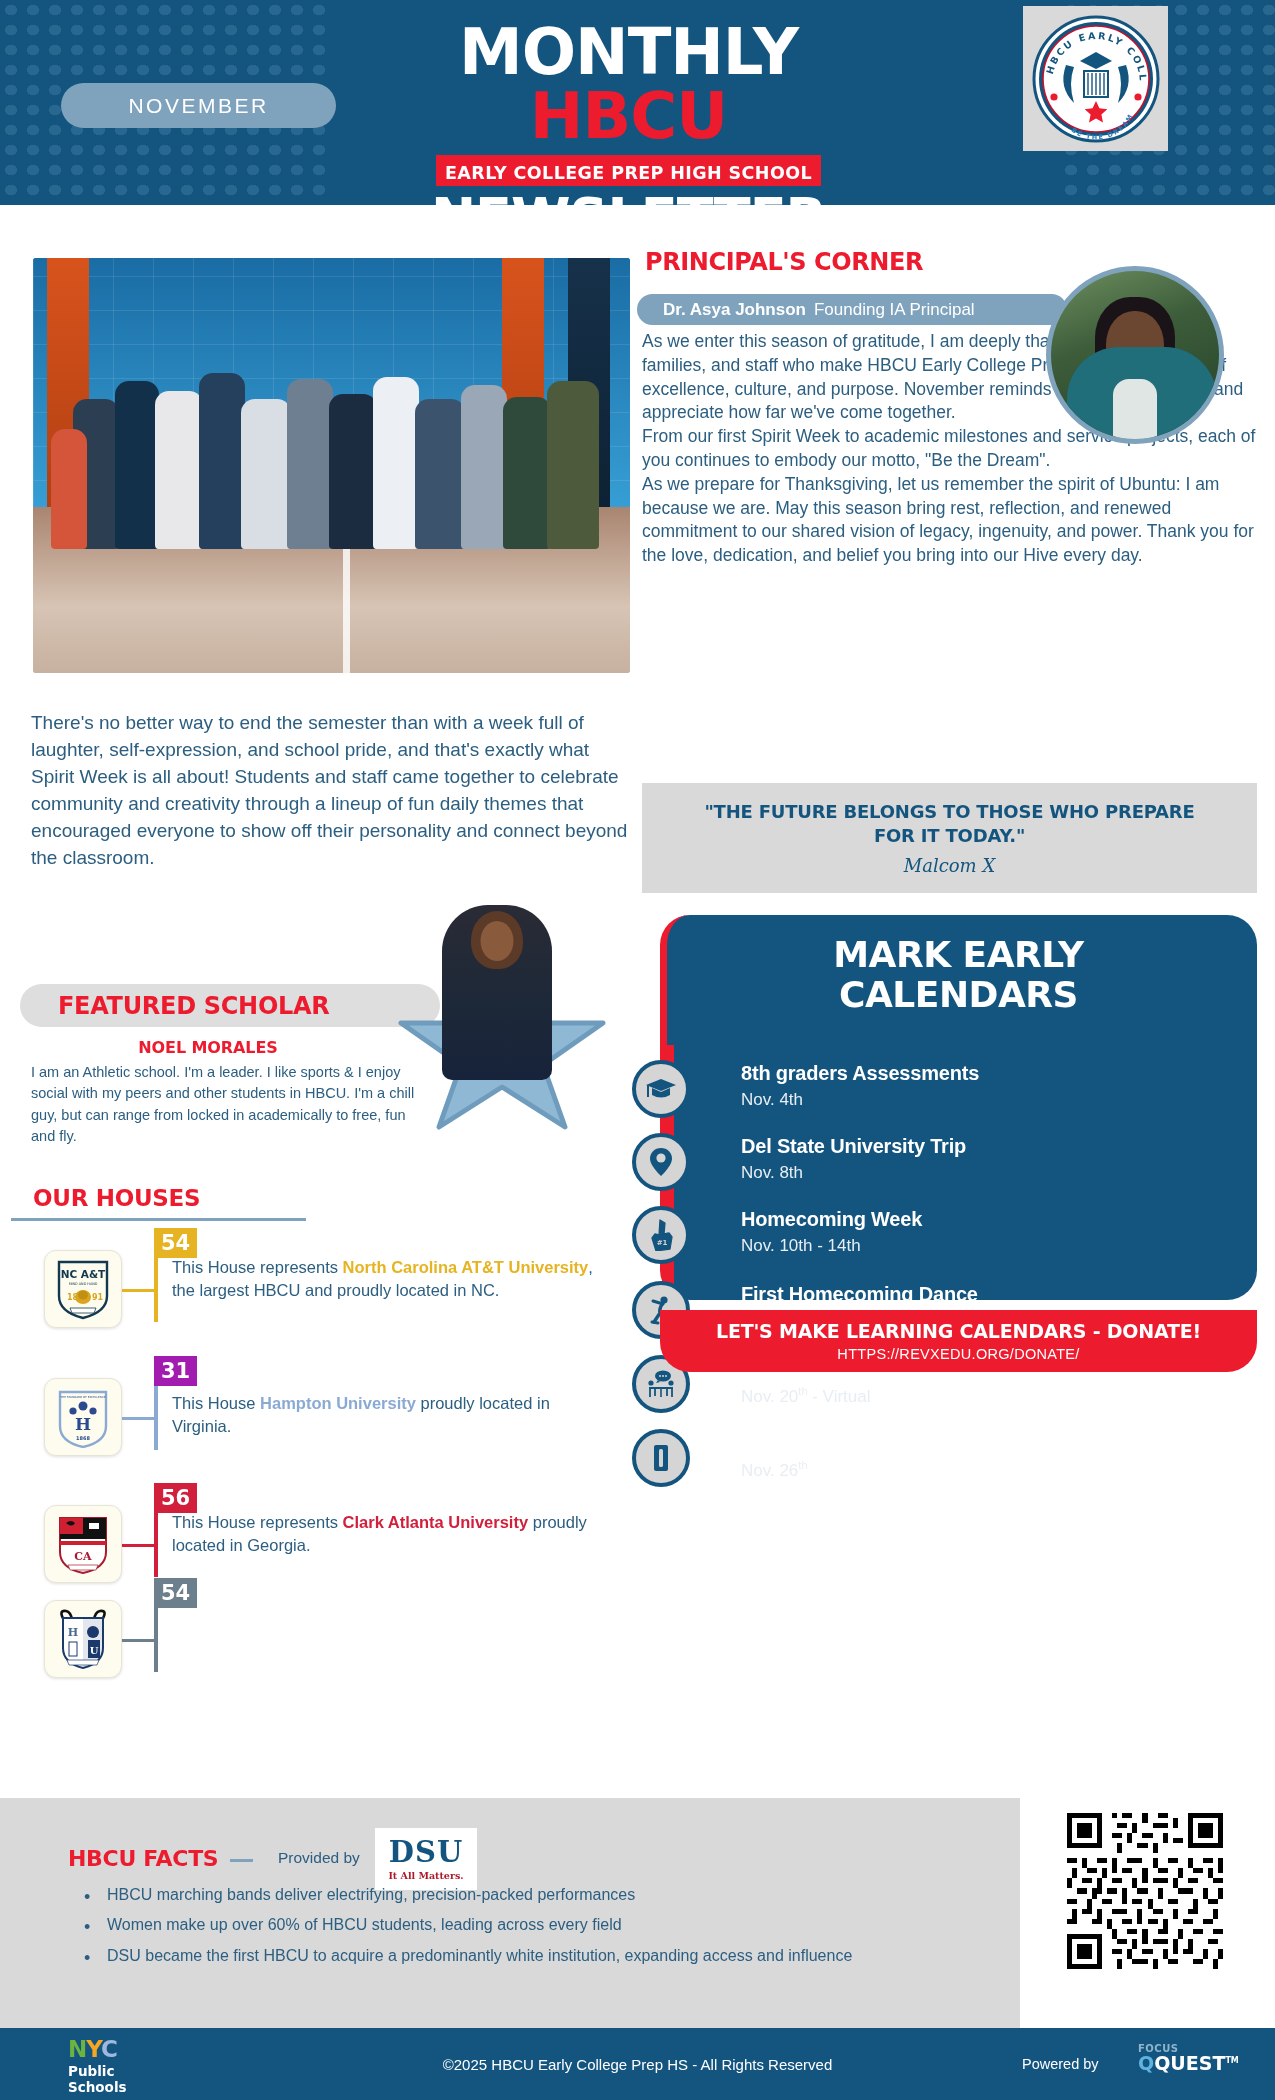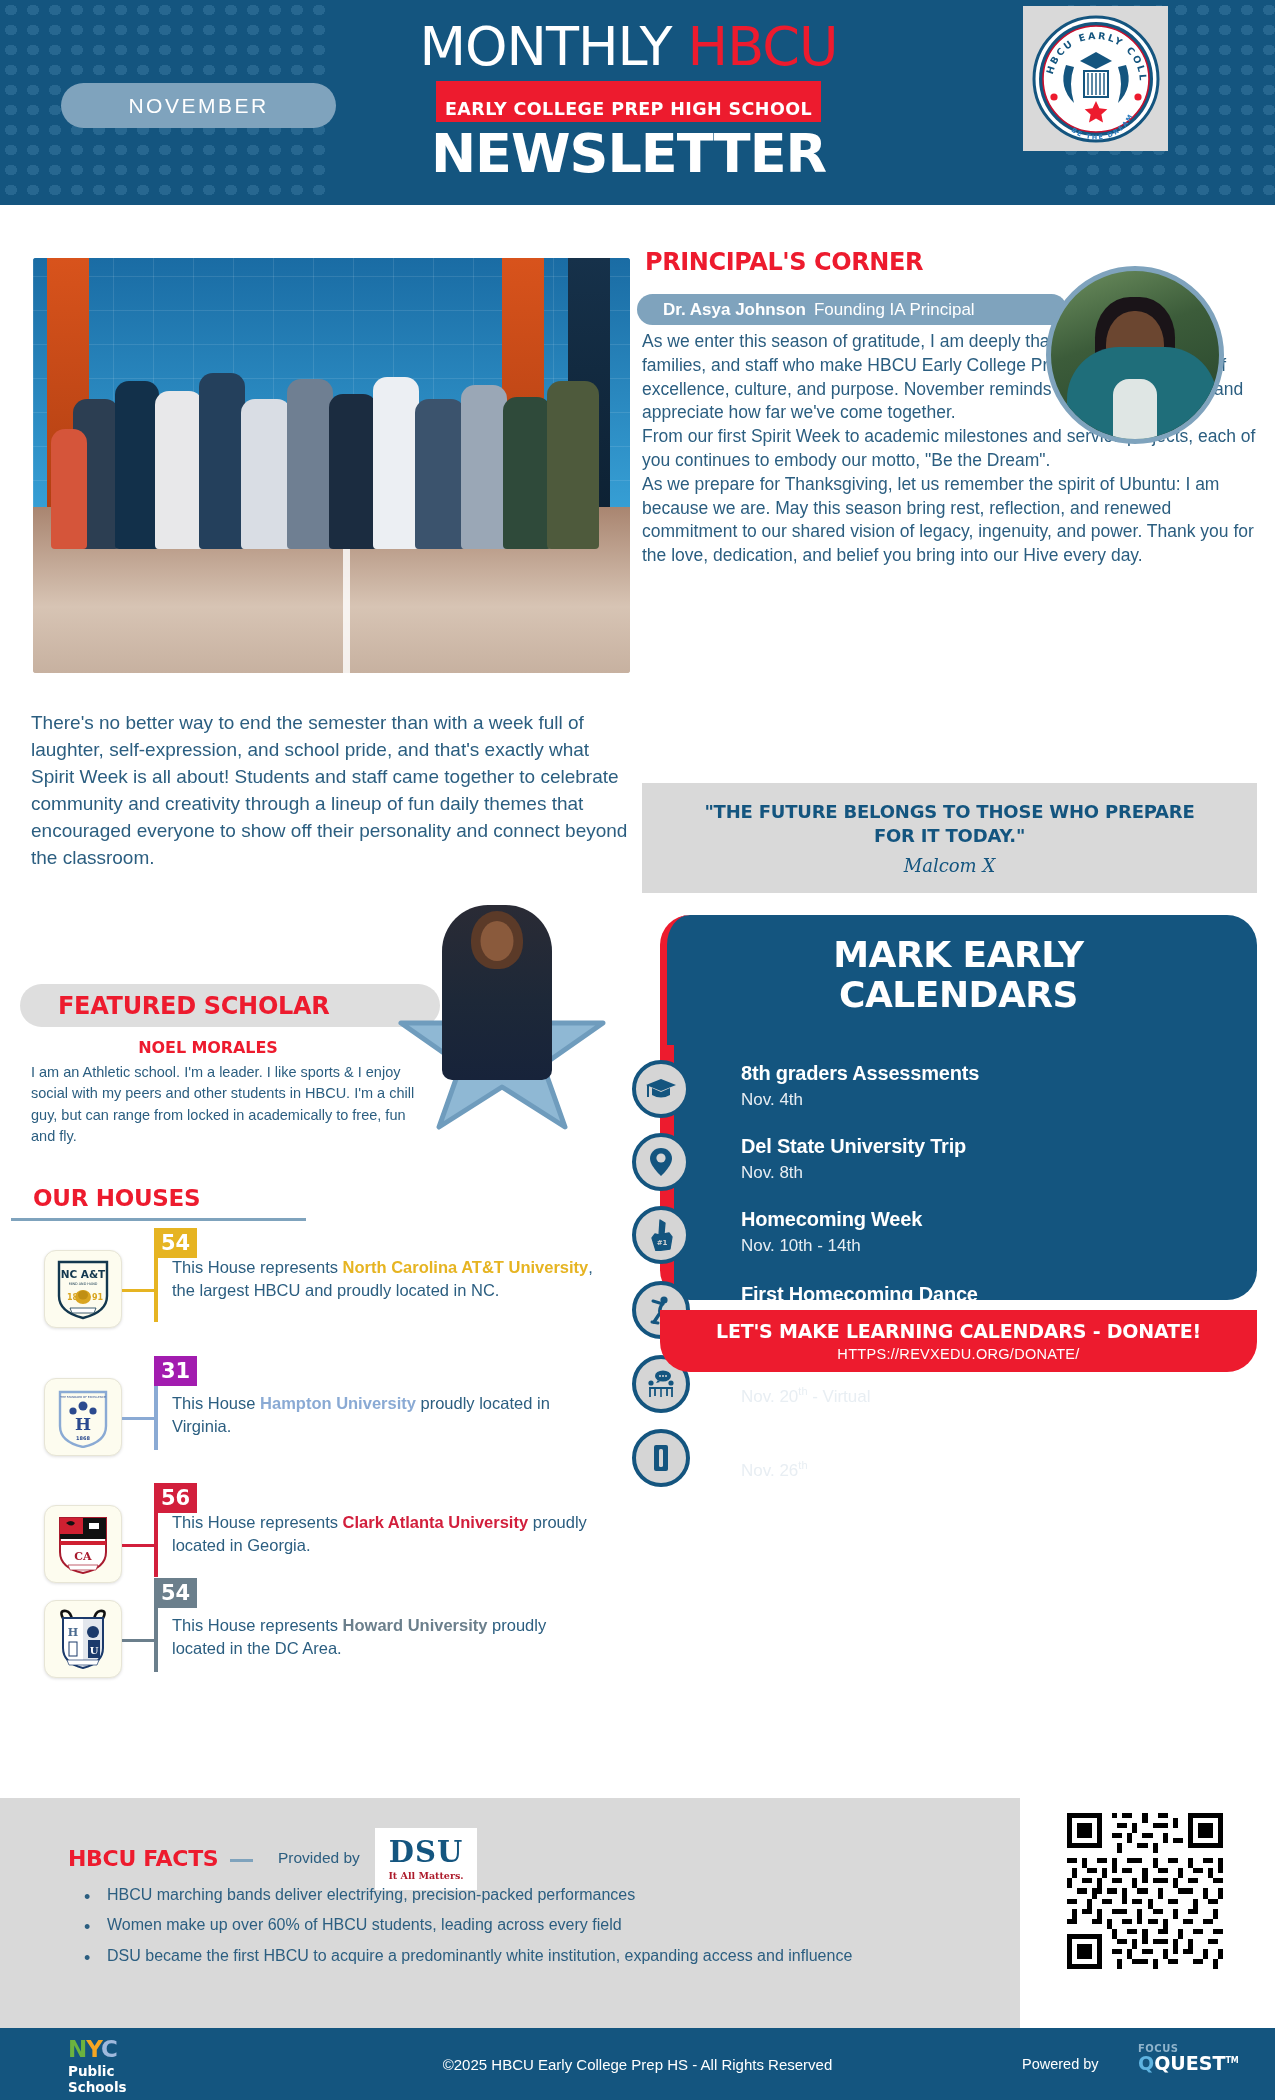--- a/index.html
+++ b/index.html
@@ -26,28 +26,28 @@
   .header-dots.right { left:1060px; width:215px; }
   .month-pill {
     position:absolute; left:61px; top:83px; width:275px; height:45px;
     background:#7fa3bd; border-radius:24px;
     display:flex; align-items:center; justify-content:center;
     color:#fff; font-size:21px; letter-spacing:2.5px; font-weight:400;
   }
   .title-wrap {
     position:absolute; left:406px; top:20px; width:445px; text-align:center;
   }
-  .title-line1 { font-size:54px; font-weight:400; letter-spacing:-1px; line-height:1.0;
+  .title-line1 { font-size:64px; font-weight:700; letter-spacing:-1px; line-height:1.0;
     font-family:"DejaVu Sans", sans-serif; }
   .title-line1 .w { color:#fff; }
   .title-line1 .r { color:#ed1b2e; }
   .title-sub {
     display:inline-block; background:#ed1b2e; color:#fff;
     font-size:17.5px; font-weight:700; letter-spacing:.4px;
-    padding:18px 9px 3px; margin:7px 0 5px;
+    padding:8px 9px 3px; margin:7px 0 5px;
     font-family:"DejaVu Sans", sans-serif;
   }
   .title-line2 { font-size:54px; font-weight:900; color:#fff; letter-spacing:-1px;
     line-height:1.0; font-family:"DejaVu Sans", sans-serif; }
 
   .crest-box {
     position:absolute; left:1023px; top:6px; width:145px; height:145px;
     background:#d9d9d9; display:flex; align-items:center; justify-content:center;
   }
   .crest { width:132px; height:132px; }
@@ -490,23 +490,20 @@
         <circle cx="39" cy="24" r="6" fill="#1b3a6b"></circle>
         <rect x="15" y="34" width="8" height="14" fill="#fff" stroke="#1b3a6b" stroke-width="1"></rect>
         <rect x="34" y="32" width="12" height="18" fill="#1b3a6b"></rect>
         <text x="40" y="46" text-anchor="middle" font-size="10" font-weight="700" fill="#fff" font-family="DejaVu Serif, serif">U</text>
         <path d="M13 52 h32 l-2 5 h-28z" fill="#fff" stroke="#1b3a6b" stroke-width=".7"></path>
       </svg>
     </div>
     <div class="house-connector" style="background:#6b7f8c;"></div>
     <div class="house-bar" style="background:#6b7f8c;"></div>
     <div class="house-badge" style="background:#6b7f8c;">54</div>
-    <div class="house-text" style="top:14px;">
-      <span>This House represents </span><b style="color:#6b7f8c;">Howard University</b><span> proudly located in the DC Area.</span>
-    </div>
   </div>
 
   <div class="pc-title">PRINCIPAL'S CORNER</div>
   <div class="pc-pill">
     <span class="nm">Dr. Asya Johnson</span>
     <span class="rl">Founding IA Principal</span>
   </div>
   <div class="pc-body">
     <p>As we enter this season of gratitude, I am deeply thankful for the scholars, families, and staff who make HBCU Early College Prep a true community of excellence, culture, and purpose. November reminds us to pause, reflect, and appreciate how far we've come together.</p>
     <p>From our first Spirit Week to academic milestones and service projects, each of you continues to embody our motto, "Be the Dream".</p>

